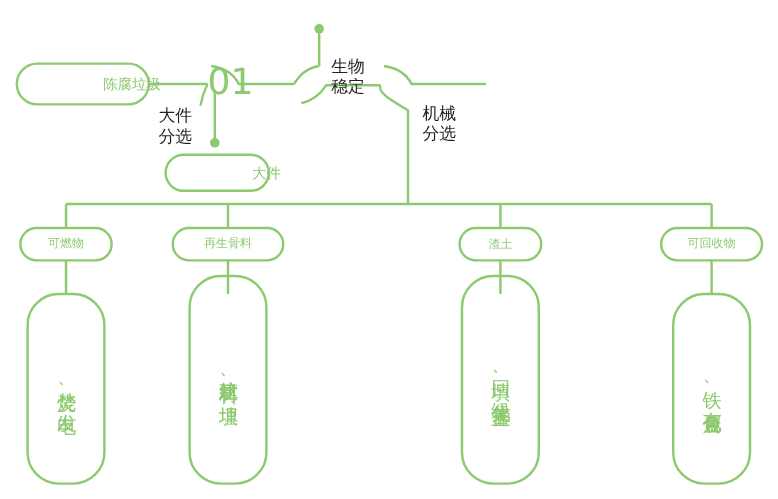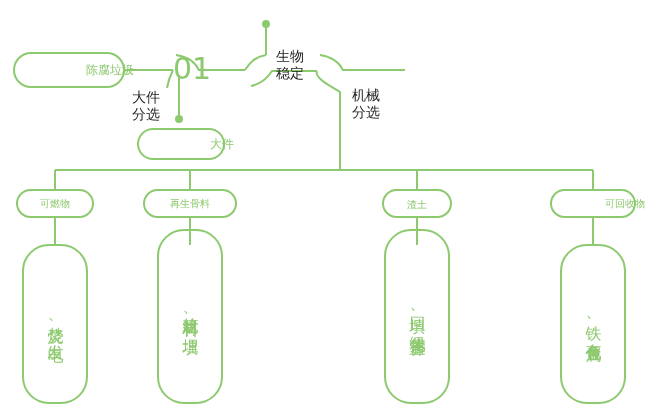--- a/index.html
+++ b/index.html
@@ -130,20 +130,20 @@
   <div class="annot" style="left:352px; top:87px;text-align:center;">
     <div>机械</div>
     <div>分选</div>
   </div>
 
   <div class="pill-label pill-label-big" style="left:181px; top:144px;">大件</div>
 
   <div class="pill-label" style="left:55px; top:204px;">可燃物</div>
   <div class="pill-label" style="left:190px; top:204px;">再生骨料</div>
   <div class="pill-label" style="left:417px; top:205px;">渣土</div>
-  <div class="pill-label" style="left:593px; top:204px;margin-left:32px;">可回收物</div>
+  <div class="pill-label" style="left:593px; top:204px;">可回收物</div>
 
   <div class="vtext" style="left:55px; top:324px;">焚烧、发电</div>
   <div class="vtext" style="left:190px; top:316px;">建筑材料、填埋</div>
   <div class="vtext" style="left:417px; top:316px;">回填、绿化营养土</div>
   <div class="vtext" style="left:593px; top:324px;">铁、有色金属</div>
 
 </div>
 
 </body></html>

